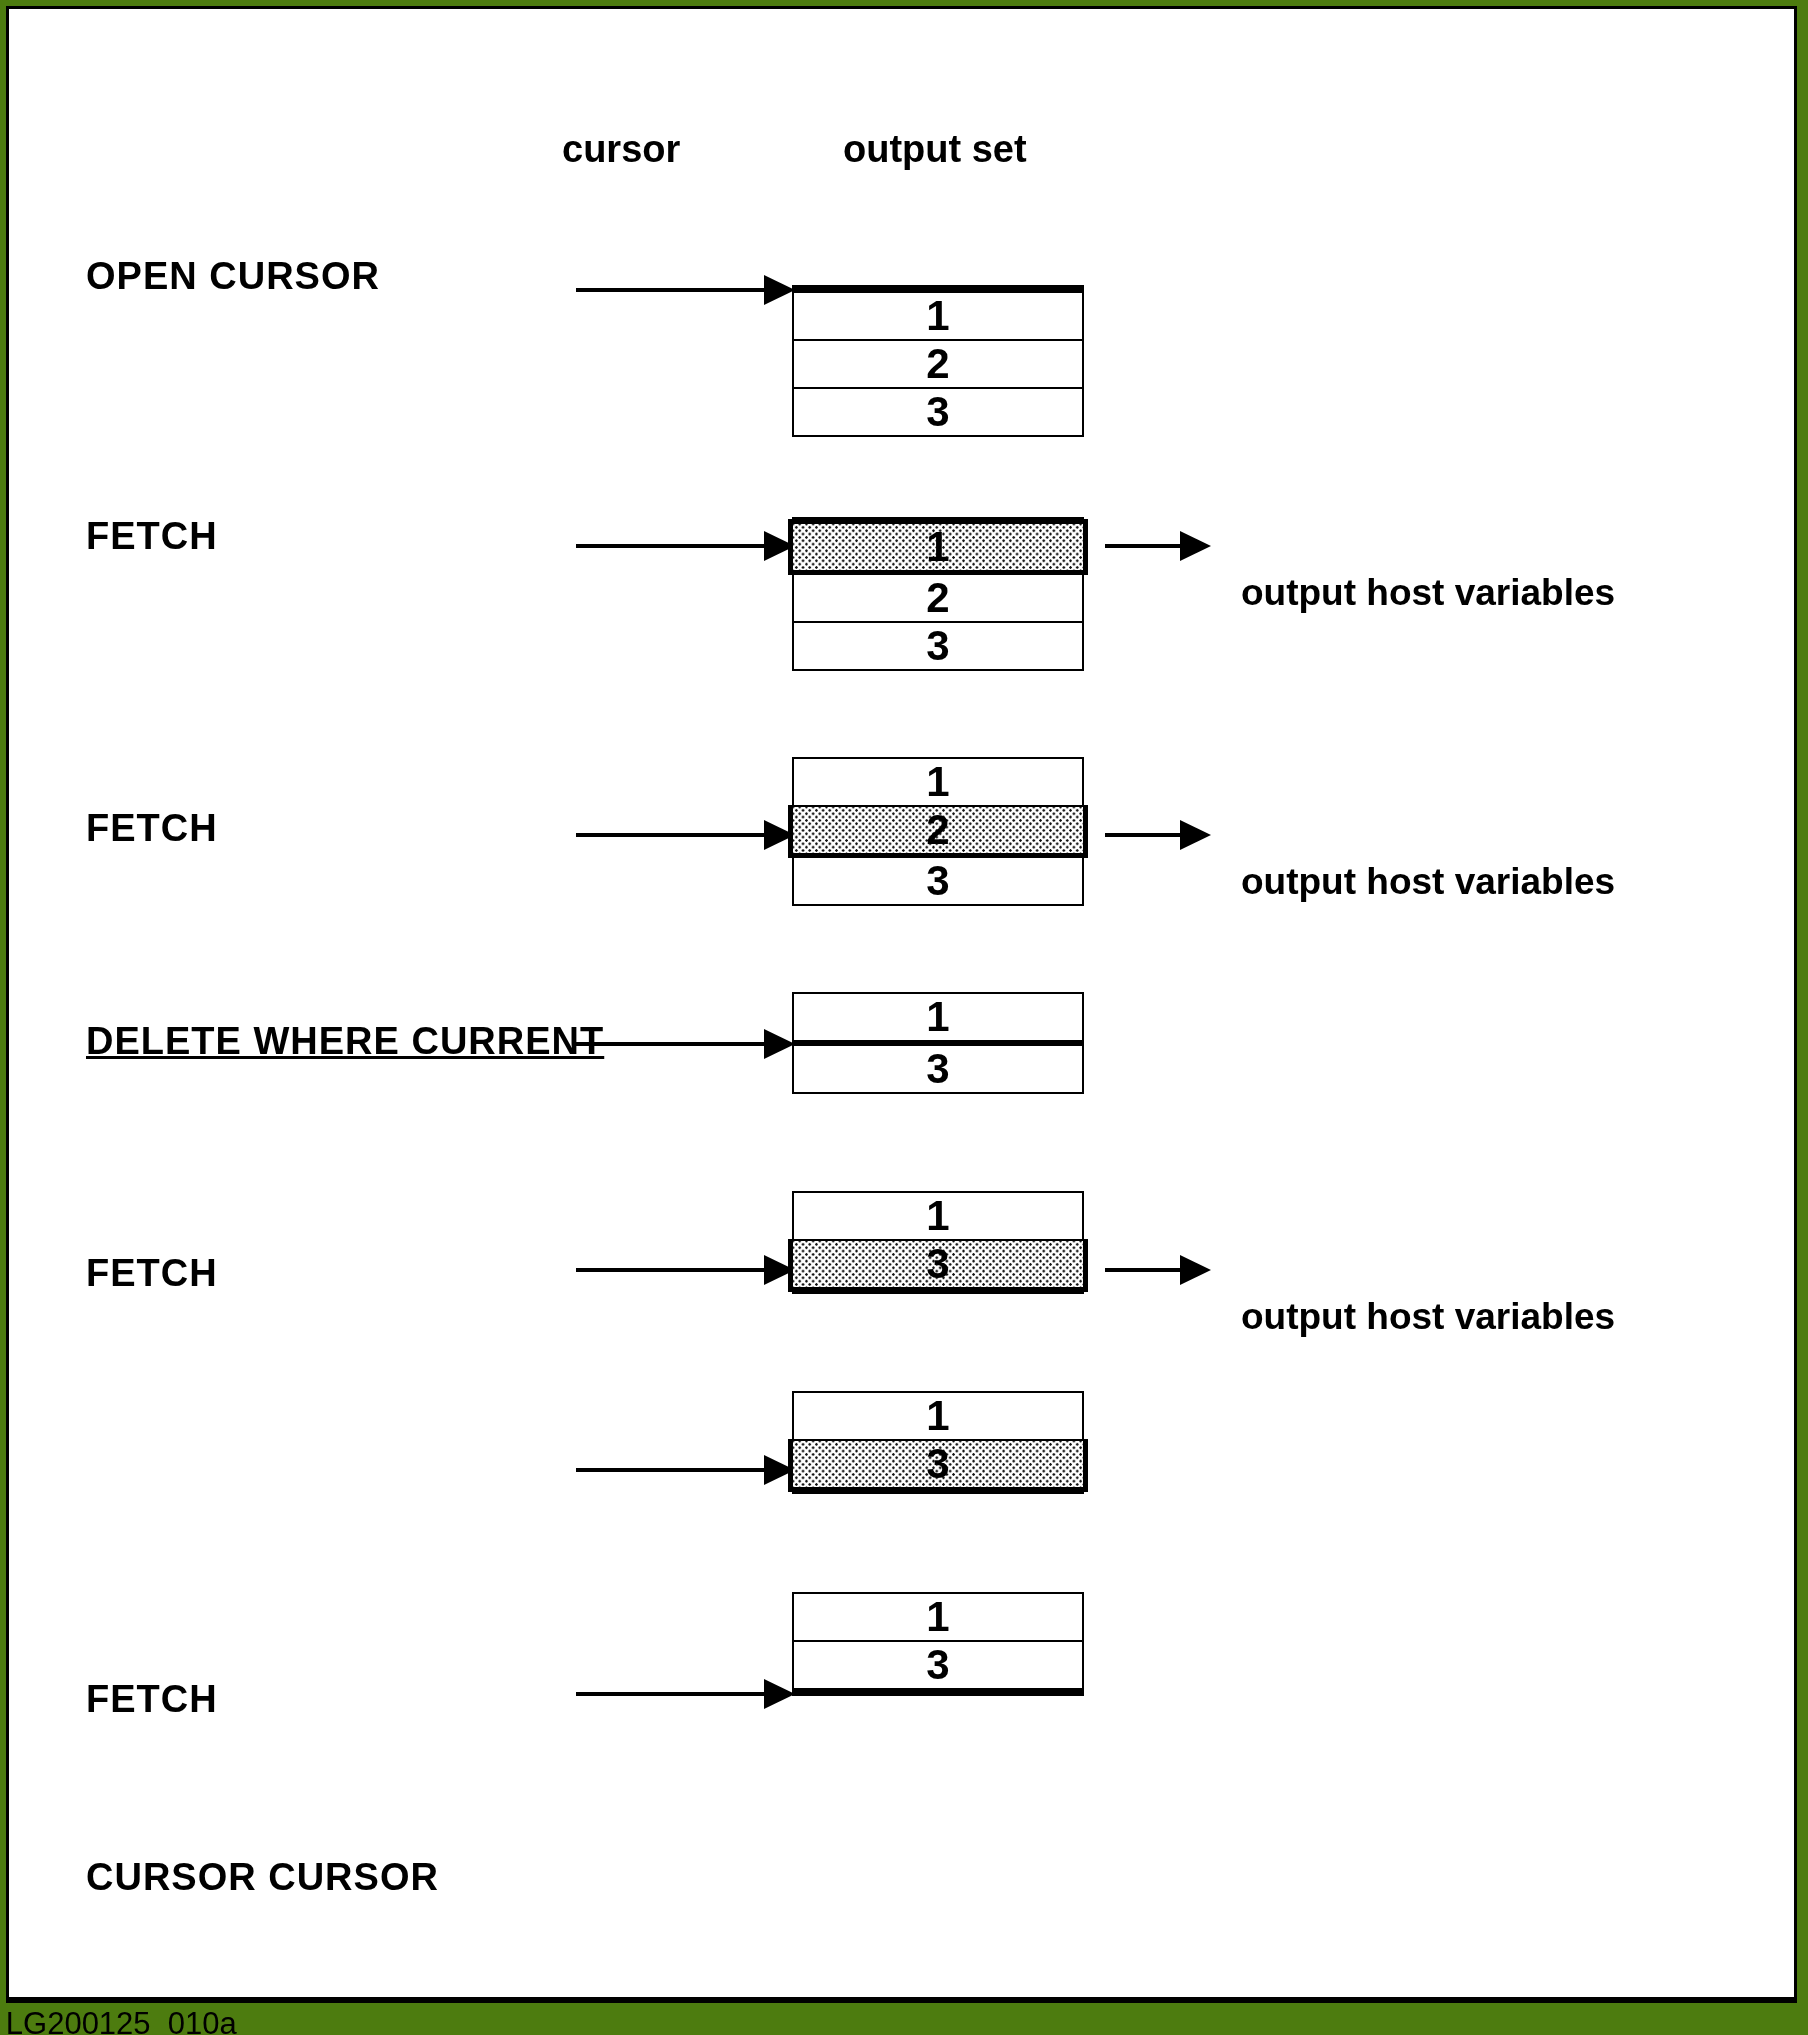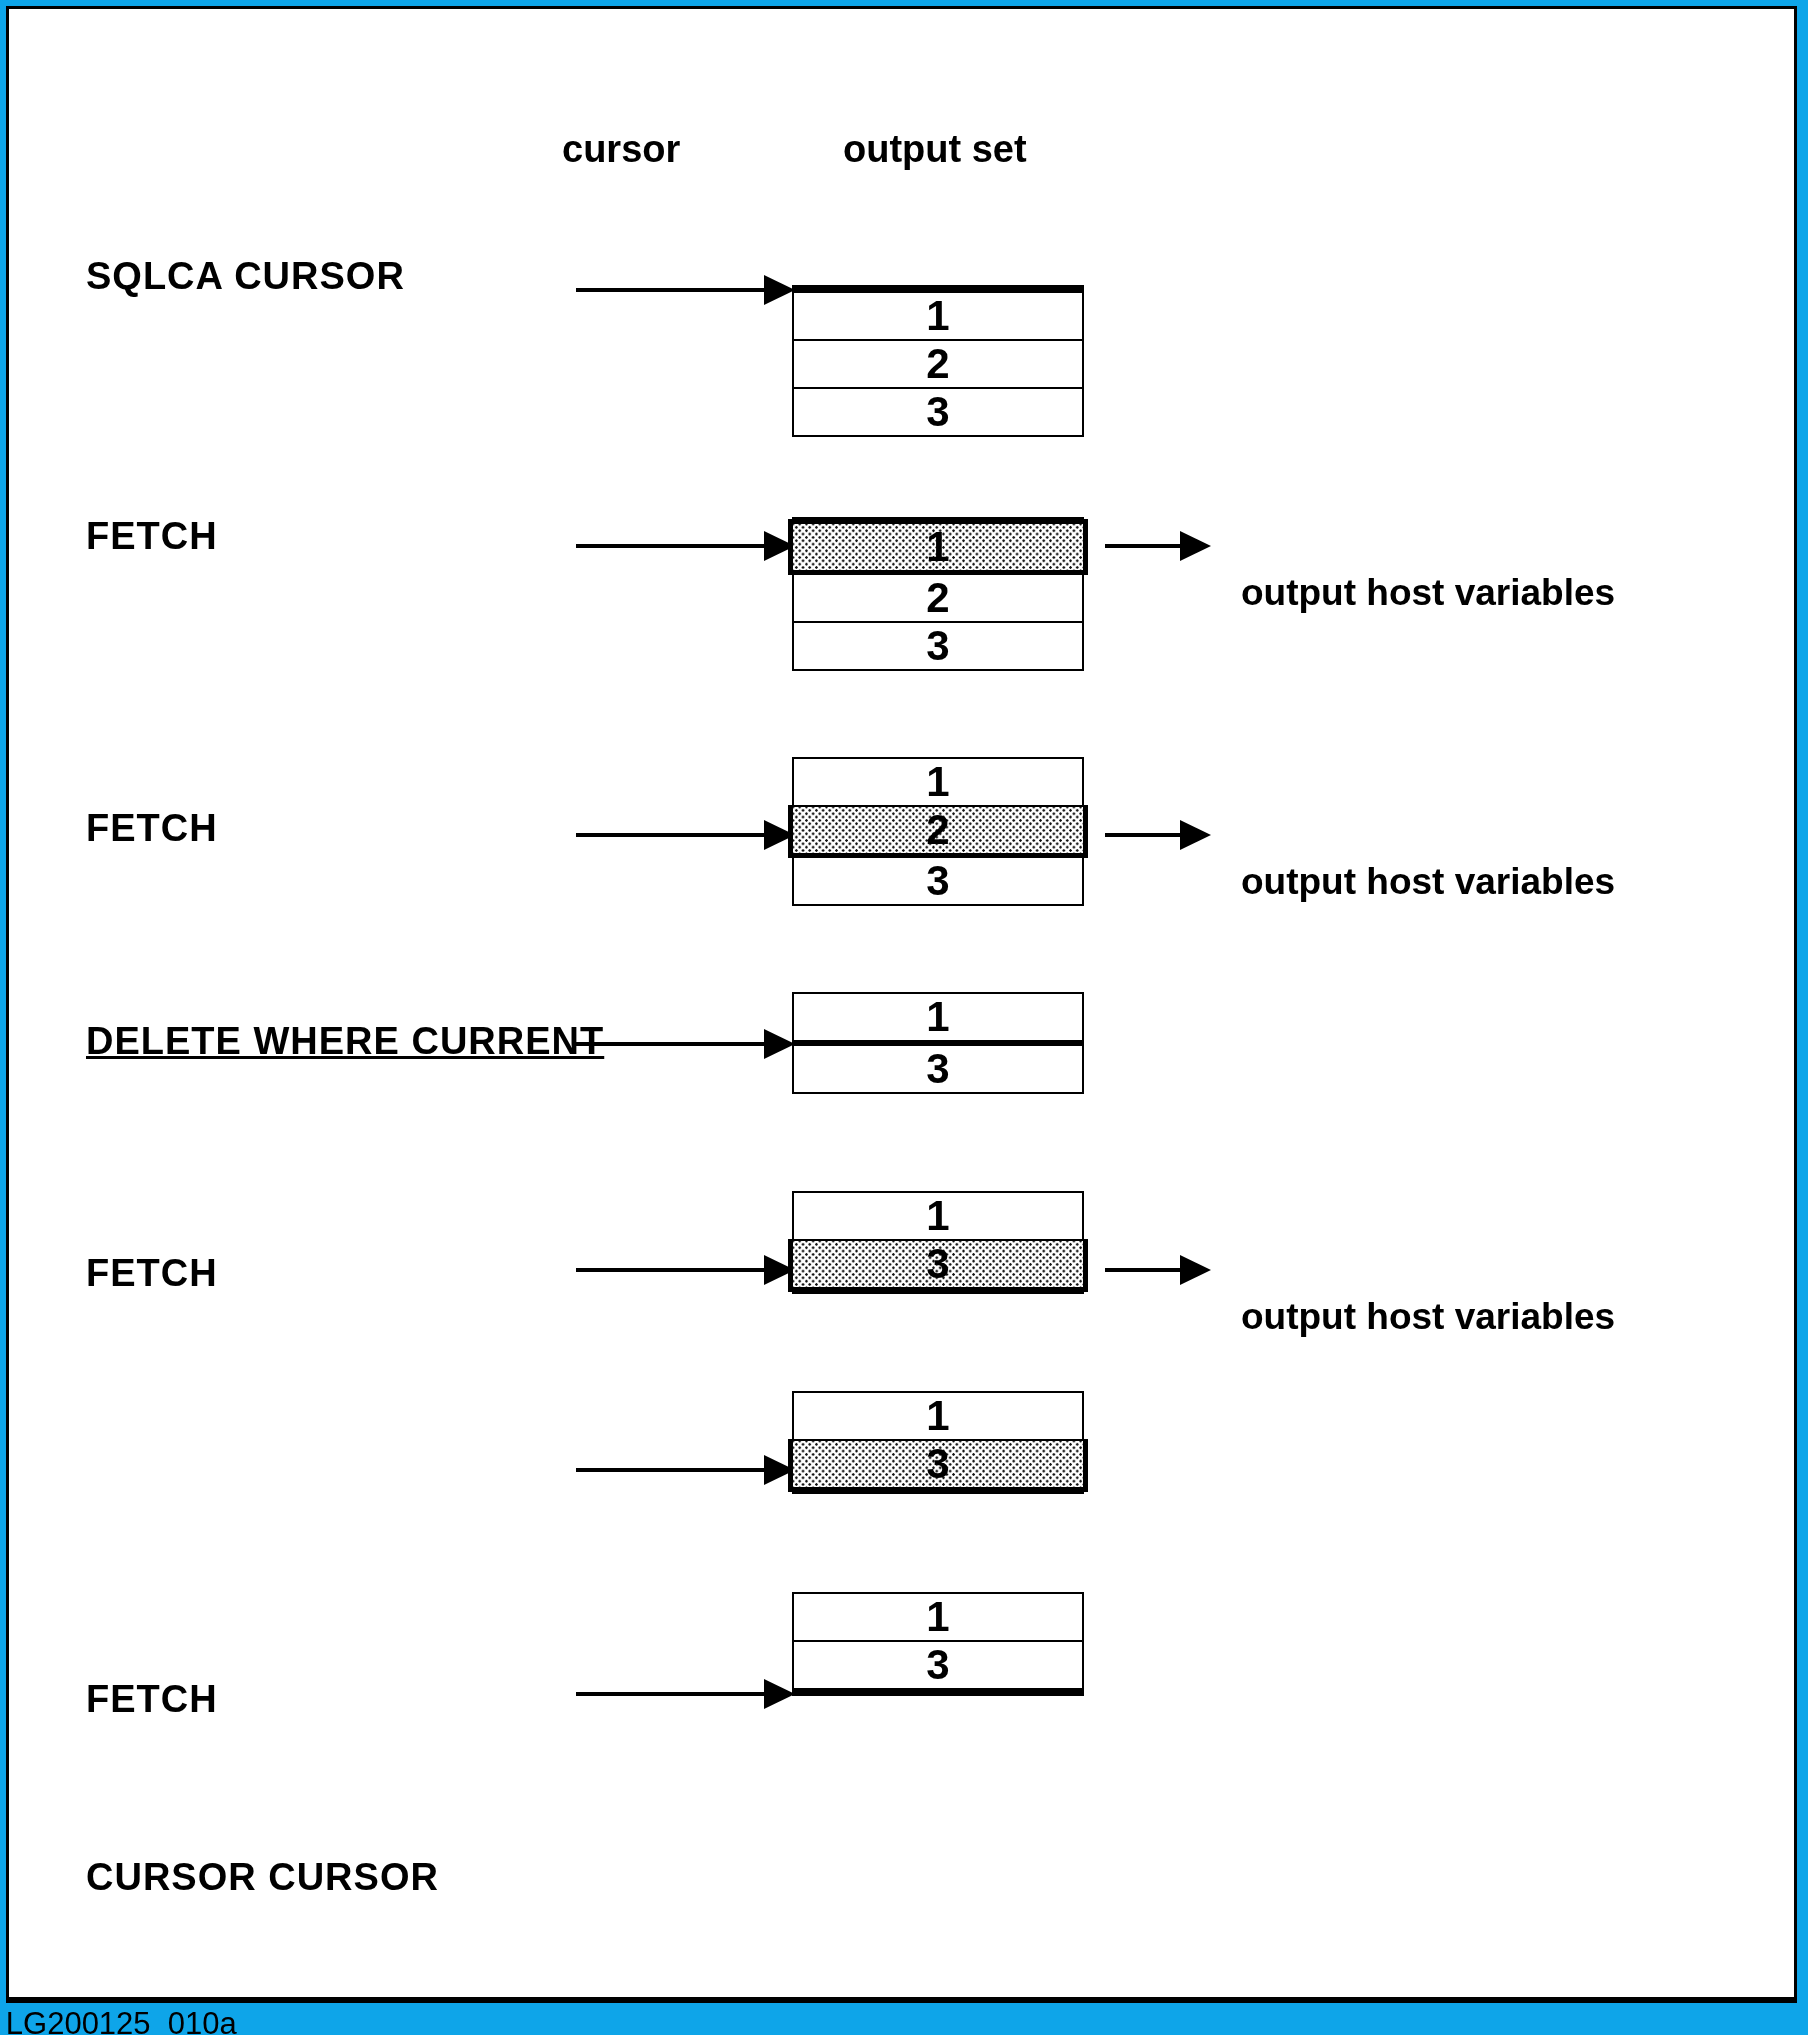--- a/index.html
+++ b/index.html
@@ -1,17 +1,17 @@
 <!DOCTYPE html>
 <html><head>
 <meta charset="utf-8">
 <style>
   html,body{margin:0;padding:0;background:#fff;}
   .page{
-    position:relative;width:1808px;height:2036px;background:#0ea5e9;
+    position:relative;width:1808px;height:2036px;background:#4d7c0f;
     font-family:"Liberation Sans", sans-serif;color:#000;overflow:hidden;
   }
   .frame{
     position:absolute;left:5.8px;top:5.8px;width:1785px;height:1988px;
     border:3.8px solid #000;border-bottom-width:6.7px;background:#fff;
   }
   .hdr{position:absolute;font-size:38px;font-weight:bold;white-space:nowrap;}
   .stmt{position:absolute;left:86px;font-size:38px;font-weight:bold;white-space:nowrap;letter-spacing:1px;}
   
   .arr{position:absolute;height:3.8px;background:#000;}
@@ -46,21 +46,21 @@
 </style>
 </head>
 <body>
 
 <div class="page">
   <div class="frame"></div>
 
   <div class="hdr" style="left:562px;top:128px;">cursor</div>
   <div class="hdr" style="left:843px;top:128px;">output set</div>
 
-  <div class="stmt" style="top:255px;">SQLCA CURSOR</div>
+  <div class="stmt" style="top:255px;">OPEN CURSOR</div>
   <div class="arr" style="left:576px;top:288px;width:188px;"></div>
   <div class="tbl tbl--ctop" style="top:285px;">
     <div class="row">1</div>
     <div class="row">2</div>
     <div class="row">3</div>
   </div>
 
   <div class="stmt" style="top:515px;">FETCH</div>
   <div class="arr" style="left:576px;top:544px;width:188px;"></div>
   <div class="tbl" style="top:517px;">

